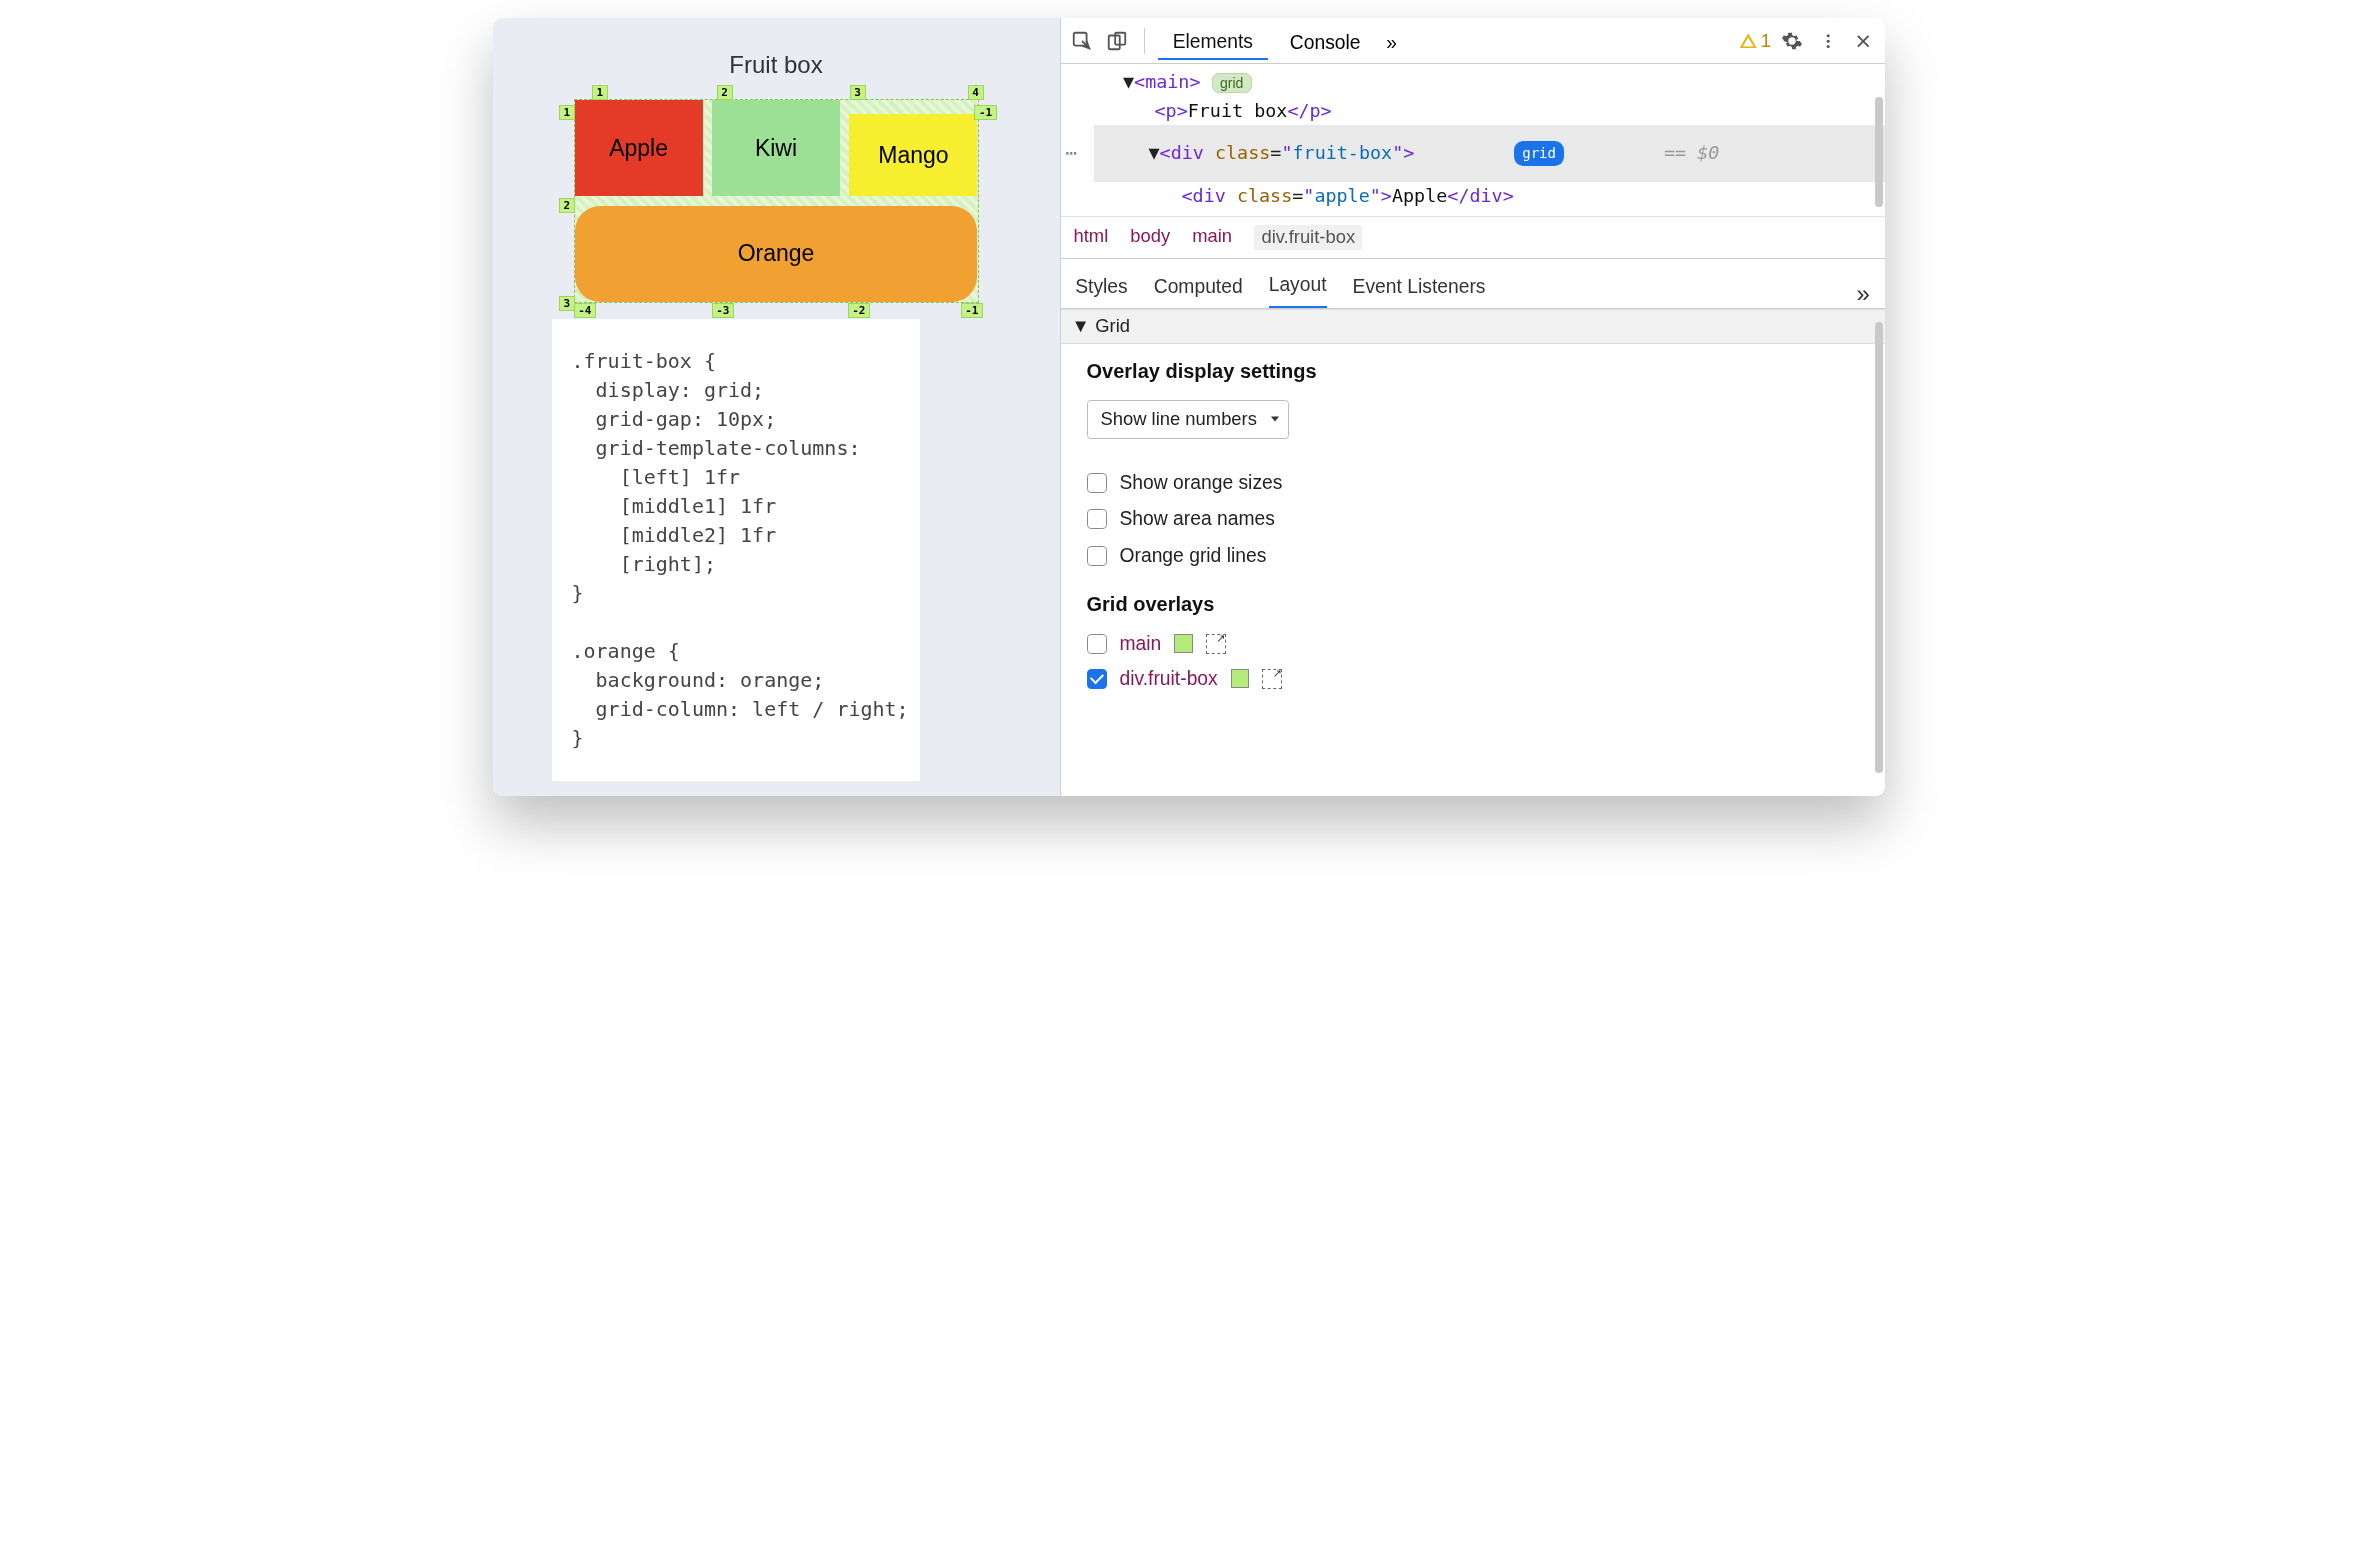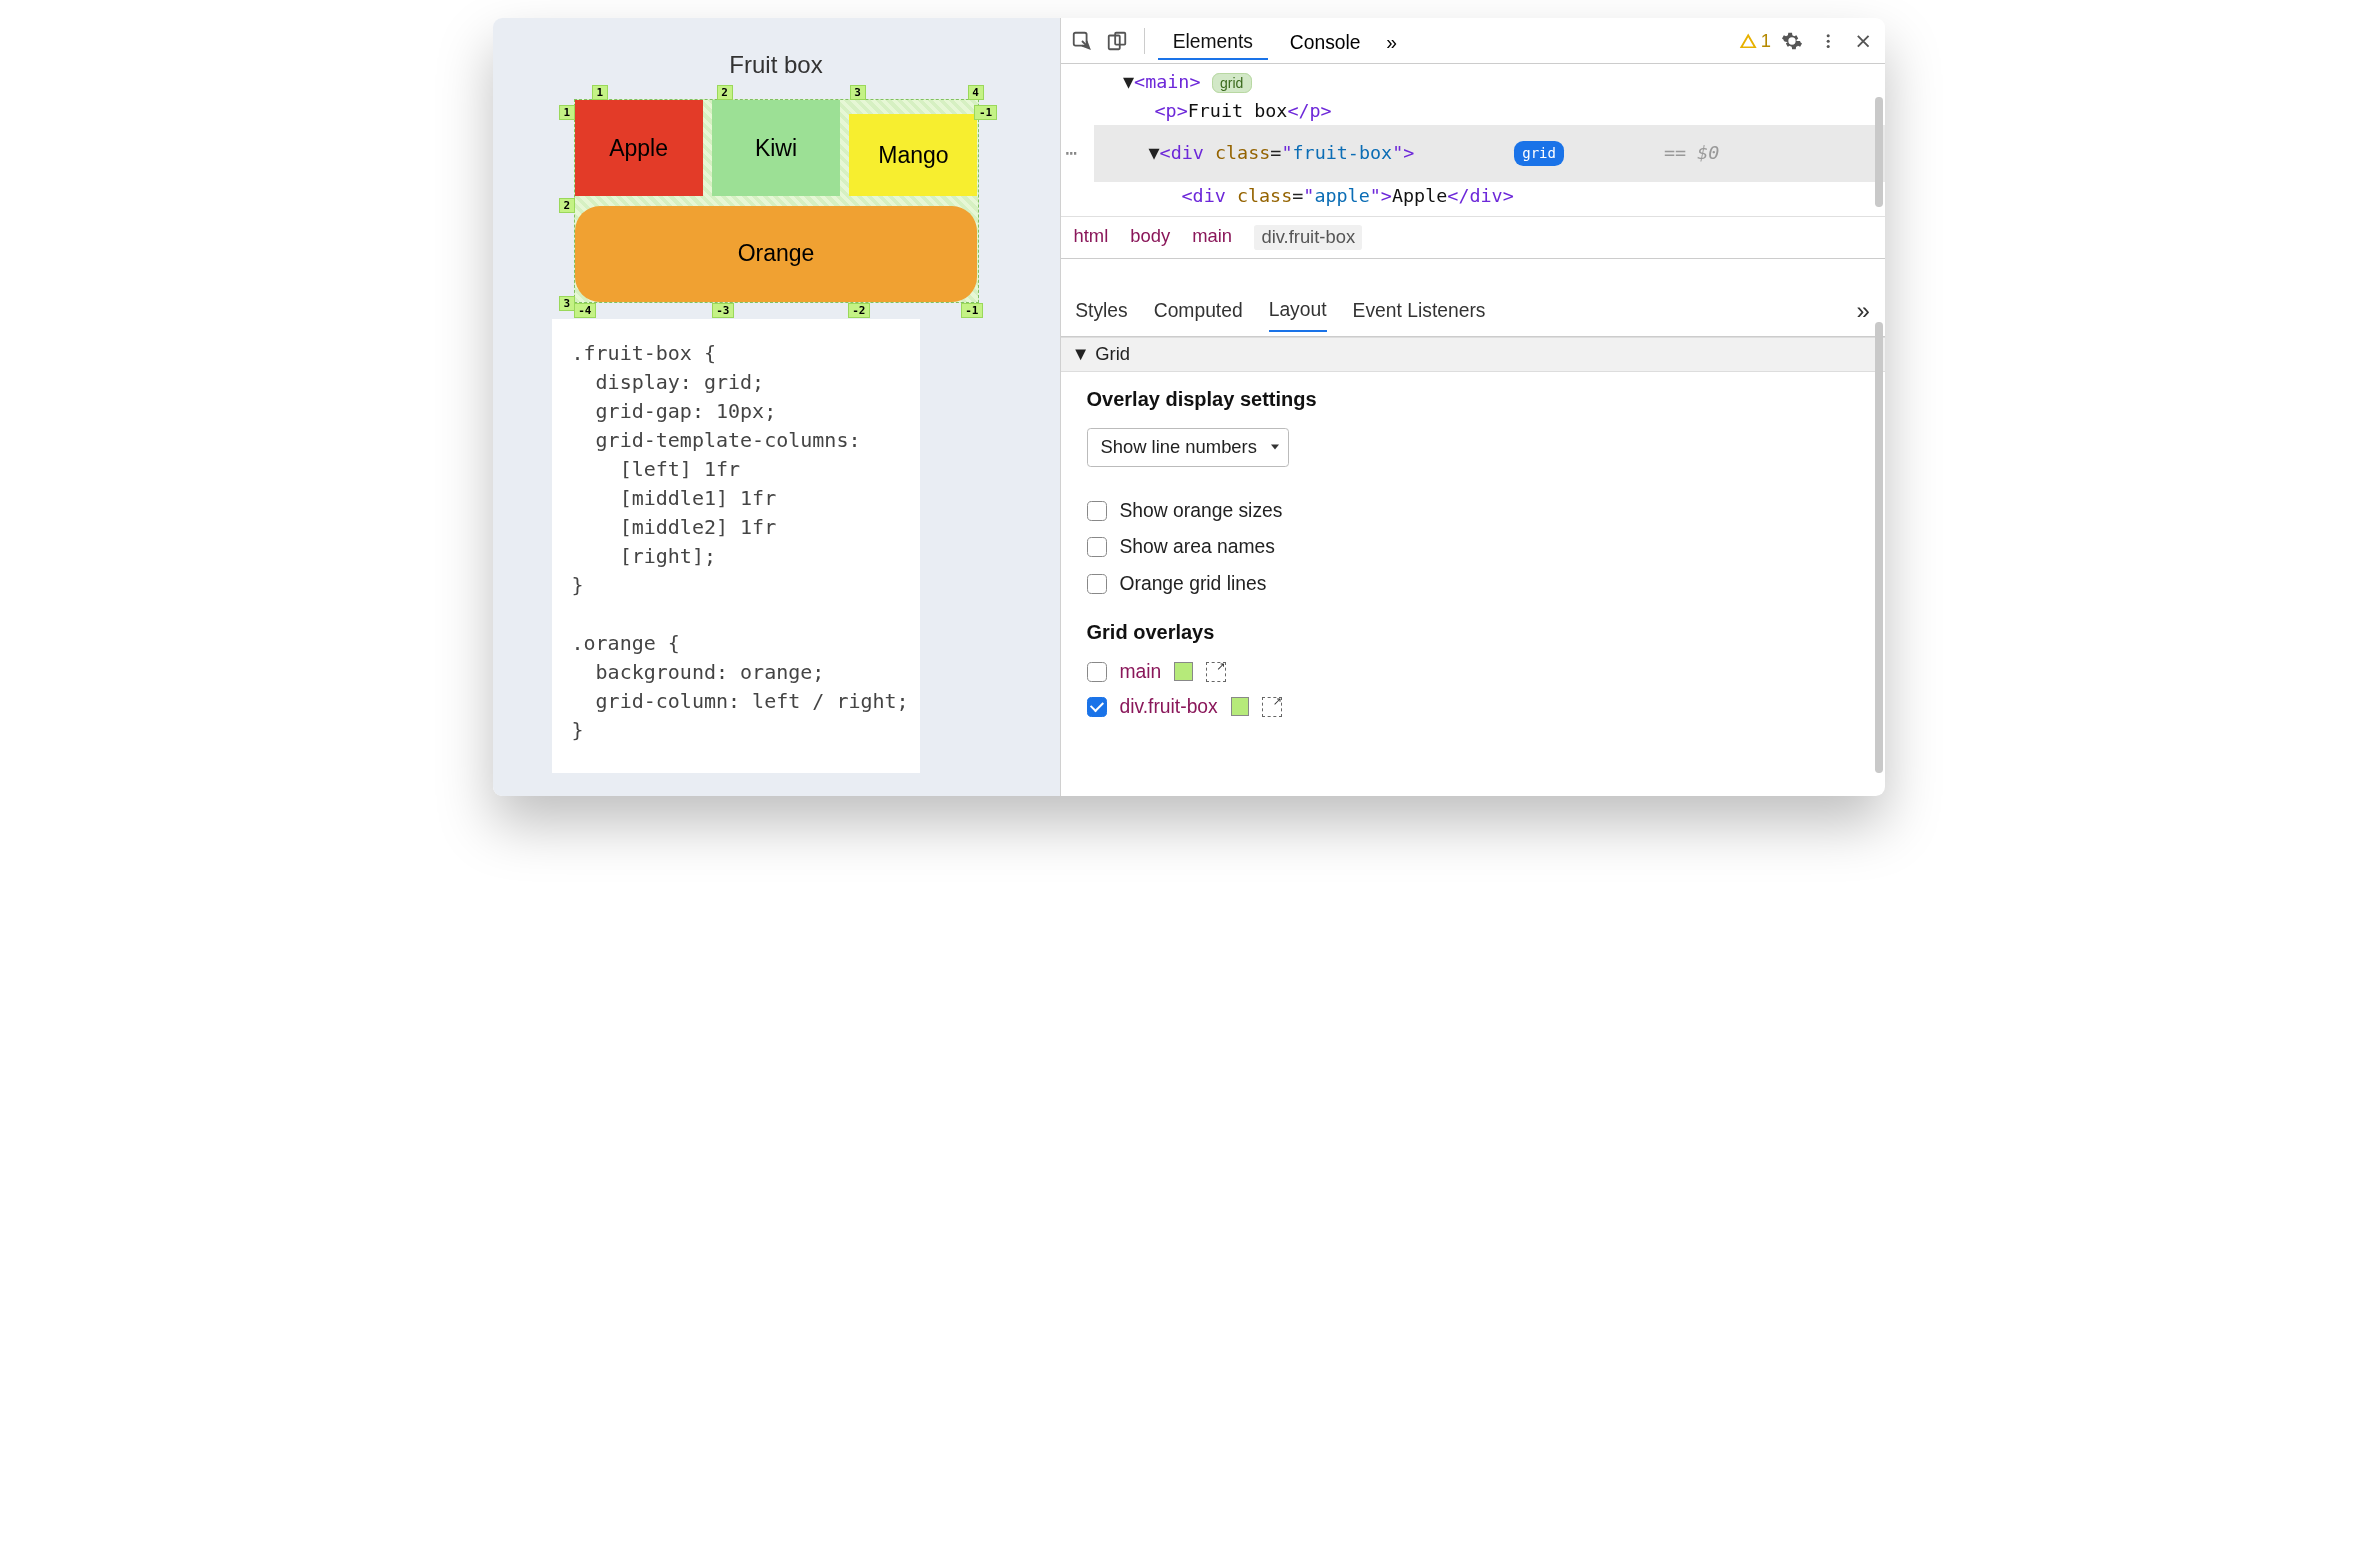--- a/index.html
+++ b/index.html
@@ -70,21 +70,21 @@
     font-family: ui-monospace, monospace;
     padding: 0 3.7px;
     line-height: 13px;
     color: #000;
     font-weight: 700;
   }
   
   .code {
     background: #fff;
     margin-top: 16.6px;
-    padding: 20px 20px 28px 20px;
+    padding: 28px 20px 28px 20px;
     font-family: ui-monospace, Menlo, monospace;
     font-size: 20px;
     line-height: 1.45;
     white-space: pre;
     color: #444;
     width: 368px;
     margin-left: 11px;
   }
   
   .right {
@@ -134,21 +134,21 @@
   }
   .pill-blue { background:#1a73e8;color:#fff;border:none;border-radius:9.2px;padding:1.8px 8.3px;font-size:14px;}
   .ghost { color:#999; font-style:italic;}
   .crumbs {
     display:flex;gap:22px;padding:7.4px 13px;font-size:18.4px;border-top:0.9px solid #e0e0e0;
     border-bottom:0.9px solid #ccc;color:#8a175a;
   }
   .crumbs .active { background:#f0f0f0;color:#555;border-radius:2.8px;padding:1.8px 7.4px;}
   .sidetabs {
     display:flex;gap:26px;padding:9.2px 14.7px 0 14.7px;border-bottom:0.9px solid #ccc;
-    align-items:center; height:50px;margin-top:28px;
+    align-items:flex-end; height:50px;
   }
   .sidetabs span { padding-bottom:9.2px; color:#333;}
   .sidetabs .active { border-bottom:2.8px solid #1a73e8; font-weight:500;}
   .more { margin-left:auto; color:#333; font-size:24px; line-height:0.4;}
   .section-hdr {
     background:#f1f1f1;border-top:0.9px solid #ddd;border-bottom:0.9px solid #ddd;
     padding:5.5px 11px;font-size:18.4px;display:flex;align-items:center;gap:5.5px;
   }
   .panel { padding:16.6px 26px; }
   .panel h3 { font-size:20px;font-weight:600;margin-bottom:16.6px;color:#111;}

